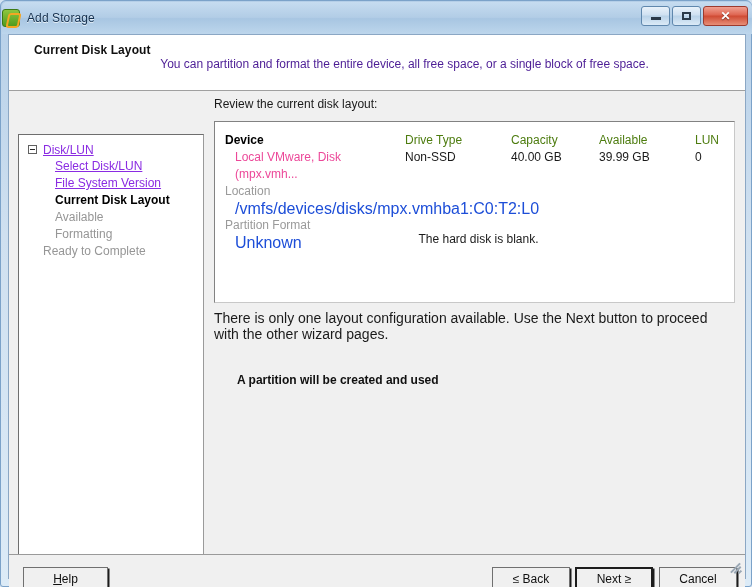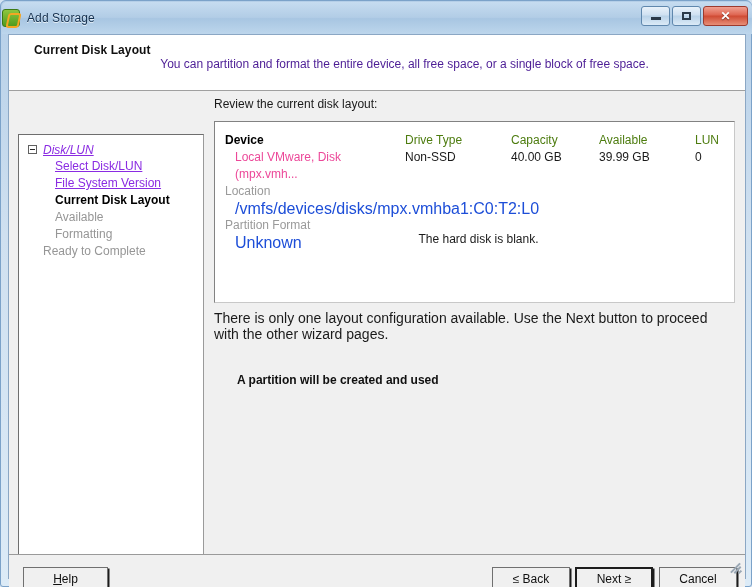--- a/index.html
+++ b/index.html
@@ -163,21 +163,21 @@
     height: 17px;
     line-height: 17px;
     font-size: 12px;
     white-space: nowrap;
   }
   .tree-item.link { color: #8a2be2; text-decoration: underline; cursor: pointer; }
   .tree-item.current { color: #000; font-weight: bold; }
   .tree-item.disabled { color: #969696; }
   .indent-1 { padding-left: 32px; }
   .indent-0 { padding-left: 20px; }
-  .root-label { font-size: 12px; color: #8a2be2; text-decoration: underline; cursor: pointer; font-style: italic; }
+  .root-label { font-size: 12px; color: #8a2be2; text-decoration: underline; cursor: pointer; }
 
   
   .main {
     position: absolute;
     left: 205px; top: 0;
     width: 522px; height: 462px;
   }
   .review-label {
     font-size: 12px;
     color: #1a1a1a;

